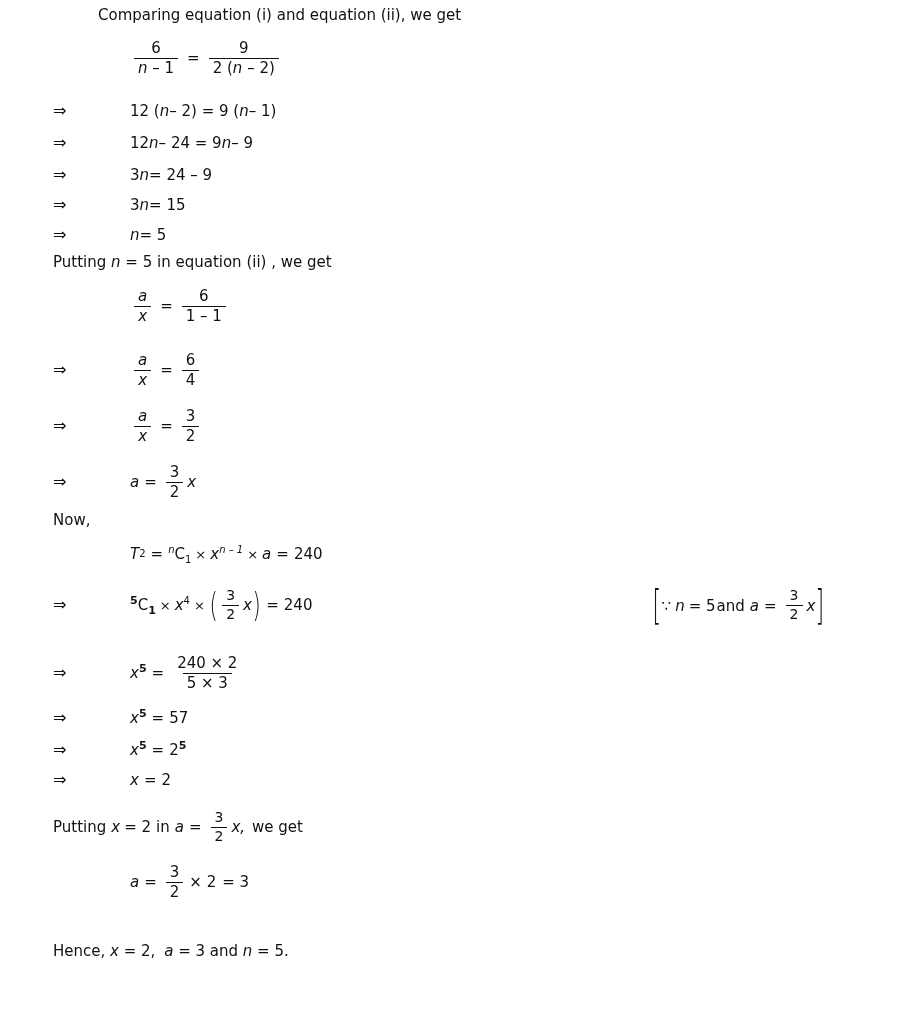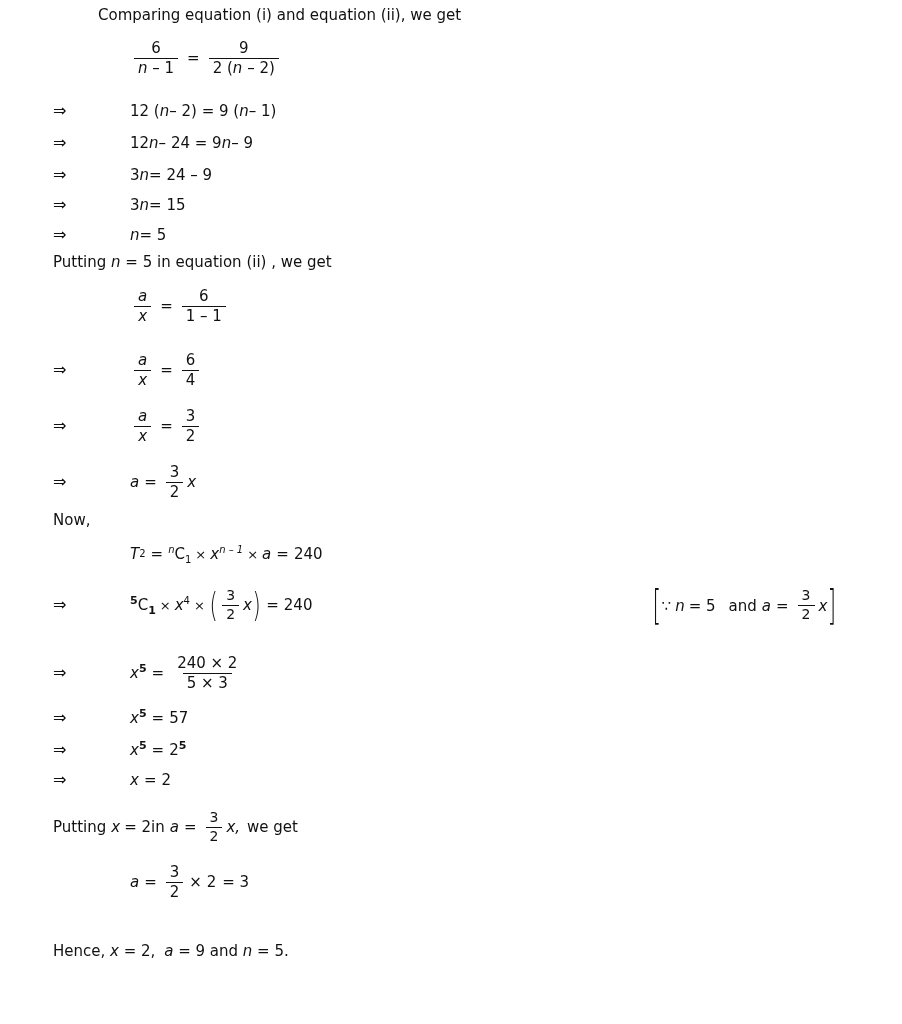--- a/index.html
+++ b/index.html
@@ -249,21 +249,21 @@
     <span class="op">=</span>
     <span>240</span>
   </span>
 </div>
 
 <div class="note" style="top:588px; left:652px;">
   <span class="bigbracket">[</span>
   <span>∵</span>
   <i class="it" style="margin-left:4px;">n</i>
   <span style="margin-left:4px;">= 5</span>
-  <span style="margin-left:13px;">and</span>
+  <span style="margin-left:1px;">and</span>
   <i class="it" style="margin-left:5px;">a</i>
   <span class="op">=</span>
   <span class="frac sm">
     <span class="num">3</span>
     <span class="den">2</span>
   </span>
   <i class="it">x</i>
   <span class="bigbracket">]</span>
 </div>
 
@@ -303,21 +303,21 @@
     <i class="it">x</i>
     <span class="op">=</span>
     <span>2</span>
   </span>
 </div>
 
 <div class="prose" style="top:810px; display:flex; align-items:center;">
   <span>Putting</span>
   <i class="it" style="margin-left:5px;">x</i>
   <span style="margin-left:4px;">= 2</span>
-  <span style="">in</span>
+  <span style="margin-left:5px;">in</span>
   <i class="it" style="margin-left:5px;">a</i>
   <span class="op">=</span>
   <span class="frac sm">
     <span class="num">3</span>
     <span class="den">2</span>
   </span>
   <i class="it">x,</i>
   <span style="margin-left:7px;">we get</span>
 </div>
 
@@ -333,16 +333,16 @@
     <span style="margin-left:2px;">× 2</span>
     <span style="margin-left:6px;">= 3</span>
   </span>
 </div>
 
 <div class="prose" style="top:942px;">
   <span>Hence,</span>
   <i class="it">x</i>
   <span>= 2,</span>
   <i class="it" style="margin-left:4px;">a</i>
-  <span>= 9 and</span>
+  <span>= 3 and</span>
   <i class="it">n</i>
   <span>= 5.</span>
 </div>
 
 </body></html>

